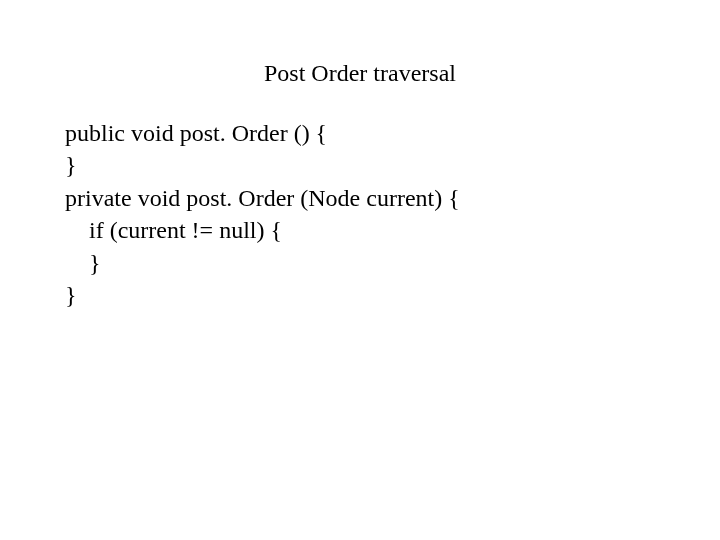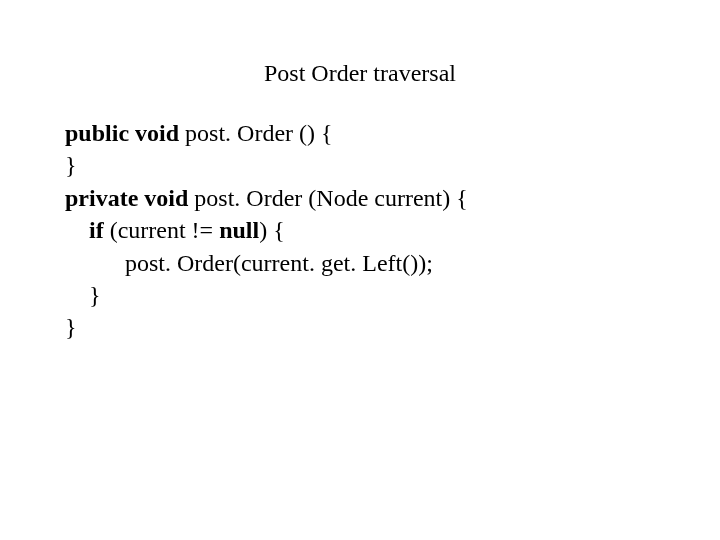--- a/index.html
+++ b/index.html
@@ -27,31 +27,30 @@
   .code-block {
     font-size: 24px;
     line-height: 1.35;
     margin-left: 65px;
     margin-right: 40px;
   }
   .code-line {
     white-space: pre;
   }
   .kw {
-    font-weight: bold;
+    font-weight: normal;
   }
 </style>
 </head>
 <body>
 
 <div class="slide">
   <div class="title">Post Order traversal</div>
 
   <div class="code-block">
     <div class="code-line"><span class="kw">public void</span><span> post. Order () {</span></div>
     <div class="code-line">}</div>
     <div class="code-line"><span class="kw">private void</span><span> post. Order (Node current) {</span></div>
     <div class="code-line"><span>    </span><span class="kw">if</span><span> (current != </span><span class="kw">null</span><span>) {</span></div>
-    <div class="code-line">          post. Order(current. get. Left());</div>
     <div class="code-line">    }</div>
     <div class="code-line">}</div>
   </div>
 </div>
 
 </body></html>

